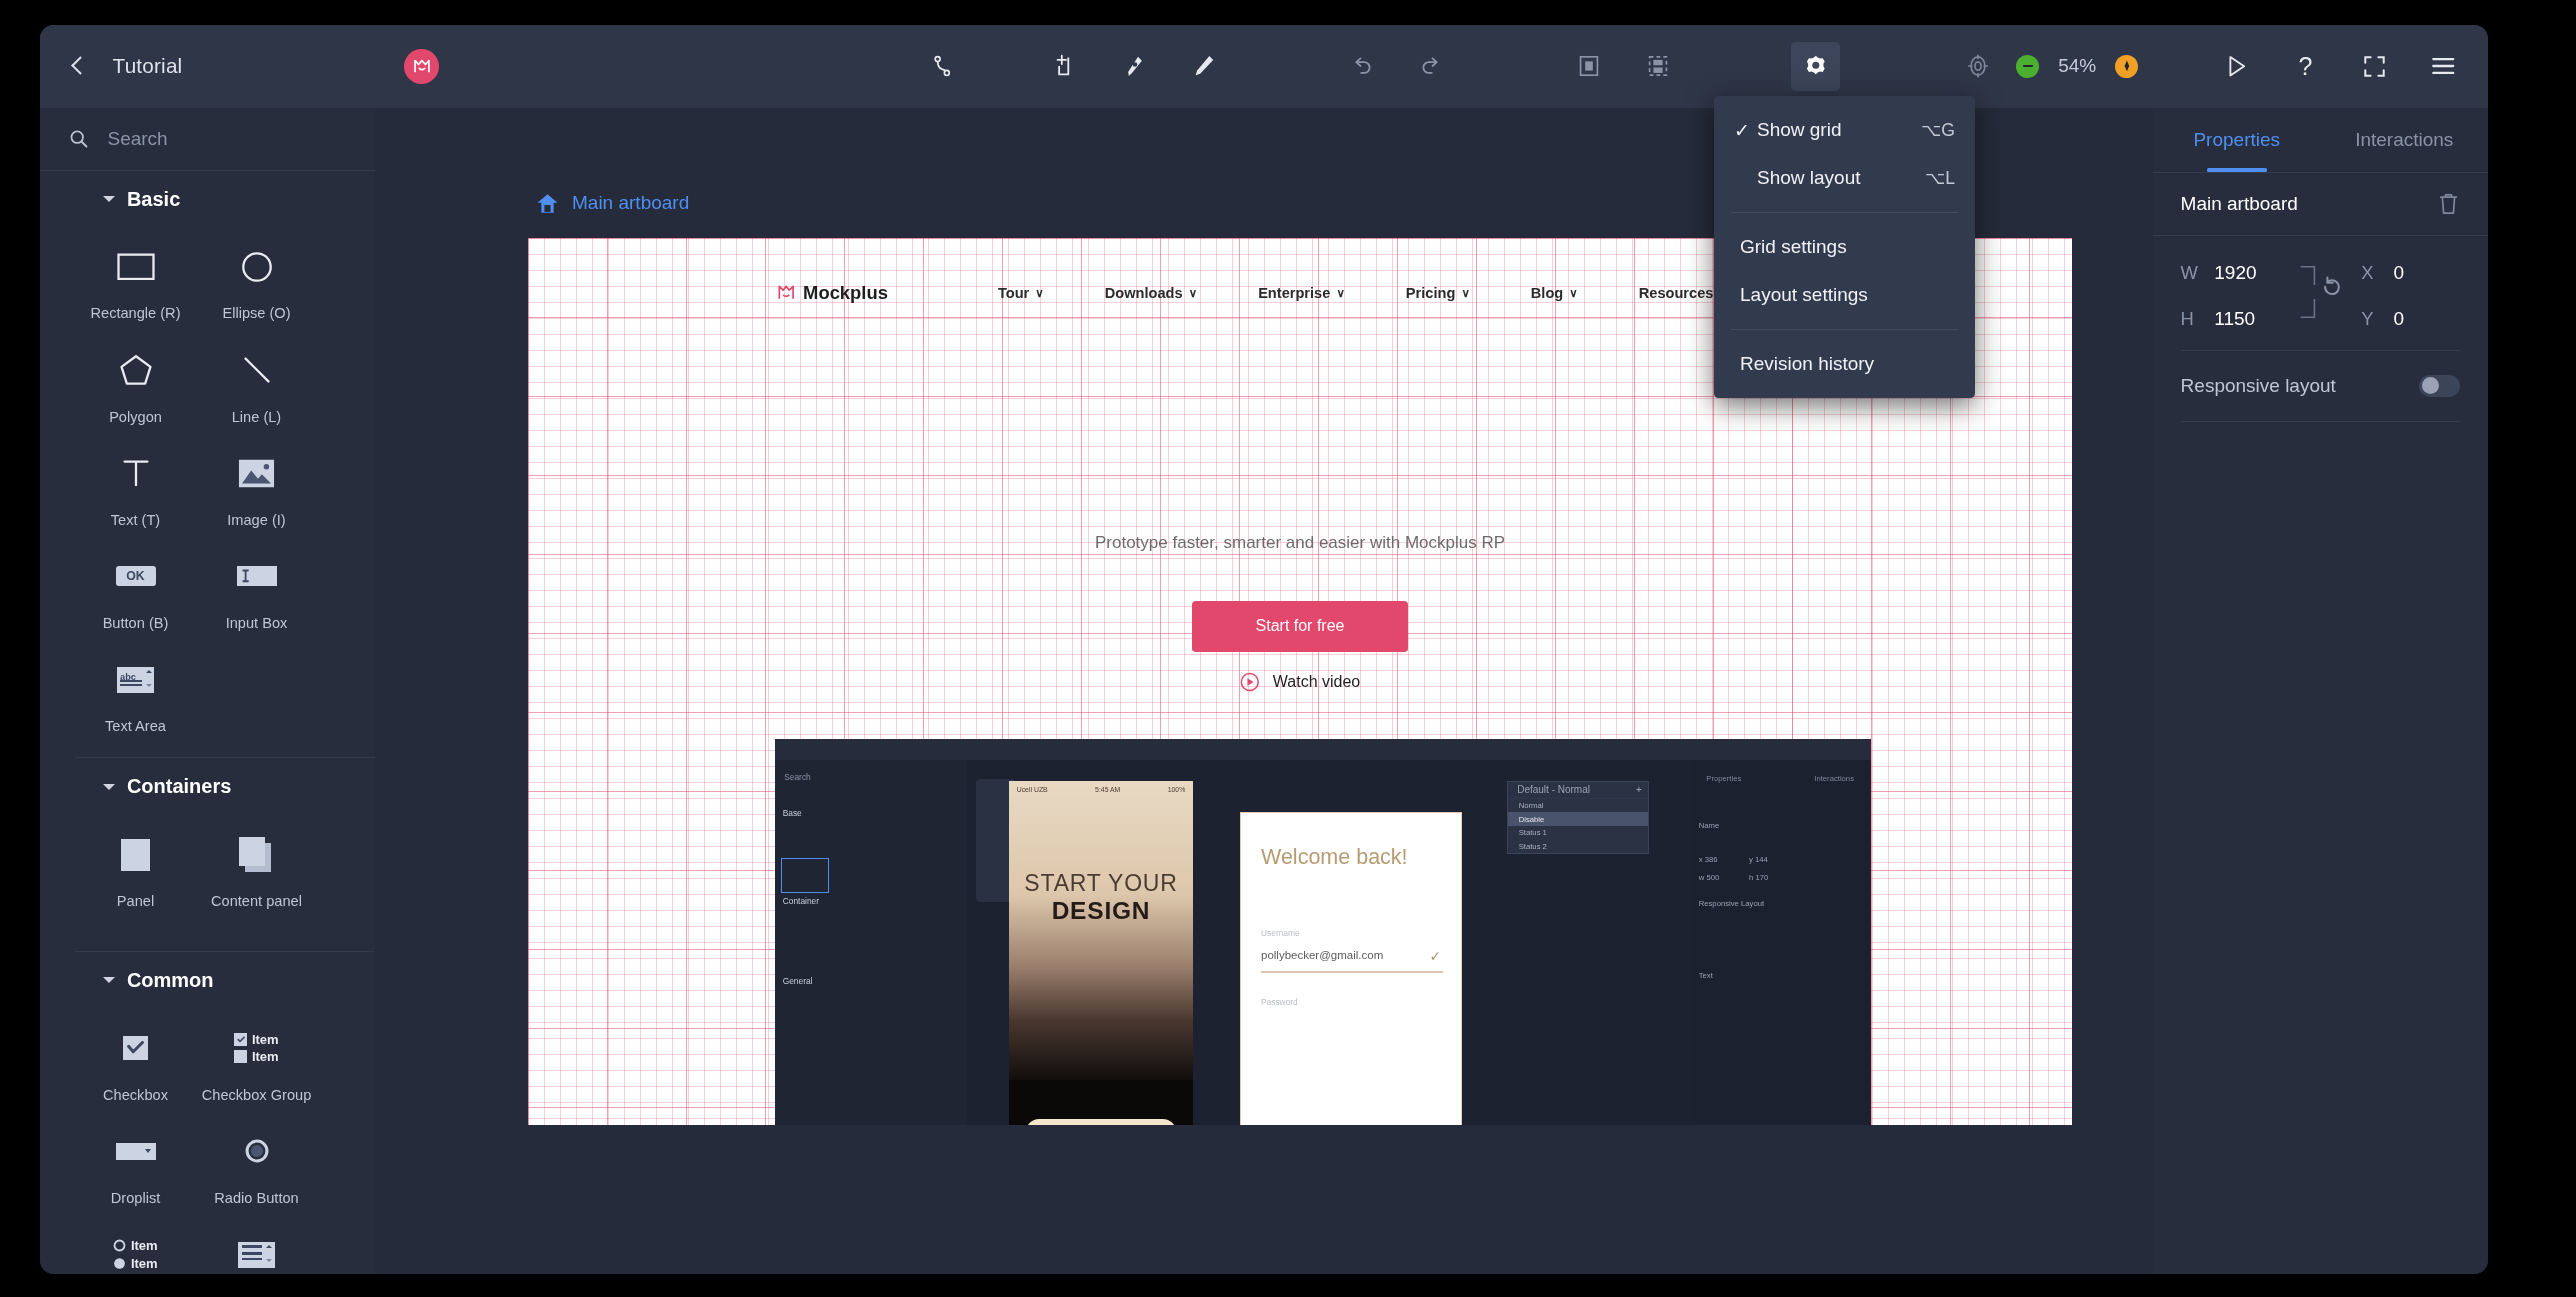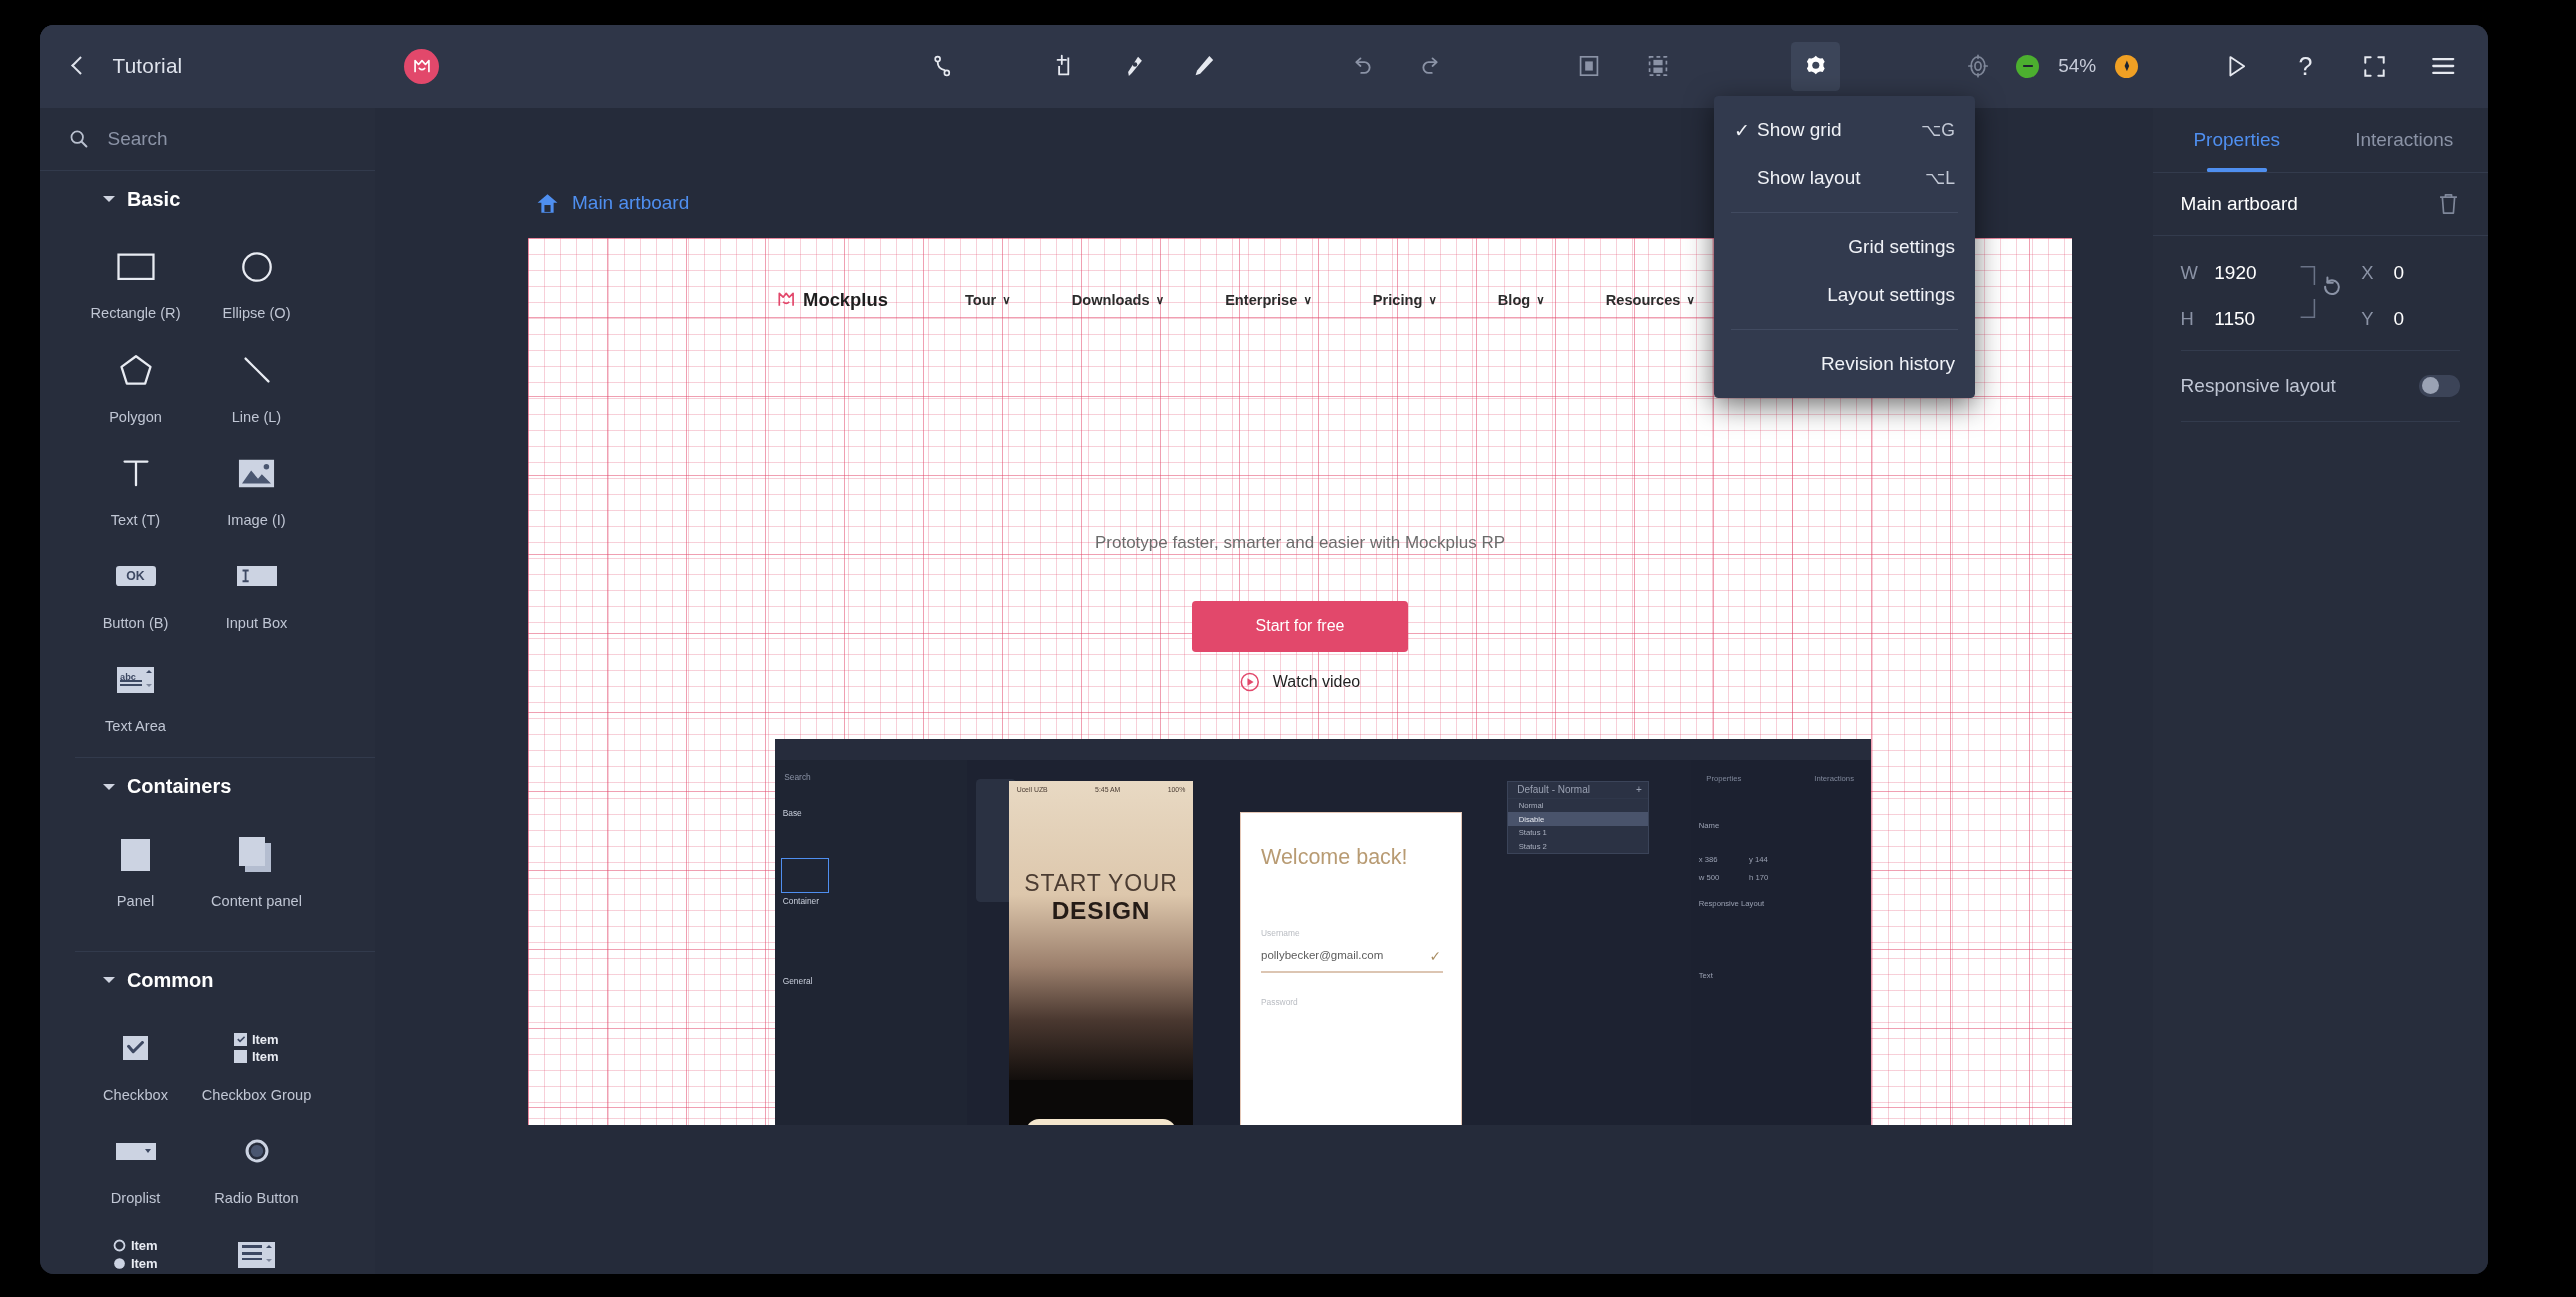--- a/index.html
+++ b/index.html
@@ -67,22 +67,22 @@
   .crumb .ctext{color:#4f8ff0;font-size:19px;margin-left:13px;}
 
   .artboard { position:absolute; left:153px; top:130px; width:1544px; height:887px;
     background:#ffffff; overflow:hidden;
     background-image:
       repeating-linear-gradient(to right, rgba(226,72,107,.26) 0 0.8px, transparent 0.8px 16px),
       repeating-linear-gradient(to bottom, rgba(226,72,107,.26) 0 0.8px, transparent 0.8px 16px),
       repeating-linear-gradient(to right, rgba(226,72,107,.52) 0 0.8px, transparent 0.8px 79px),
       repeating-linear-gradient(to bottom, rgba(226,72,107,.52) 0 0.8px, transparent 0.8px 79px);
   }
-  .ab-nav { position:absolute; left:0; top:43px; width:100%; height:38px;
-    display:flex; align-items:center; padding-left:249px; }
+  .ab-nav { position:absolute; left:0; top:36px; width:100%; height:38px;
+    display:flex; align-items:center; padding-left:249px;gap:33px; }
   .ab-brand { display:flex; align-items:center; }
   .ab-brandname{ color:#1e1e1e;font-size:18.4px;font-weight:bold;margin-left:7.7px;}
   .ab-nav-items { display:flex; align-items:center; margin-left:77px;font-weight:bold; }
   .ab-nav-item { color:#2b2b2b; font-size:14.6px; margin-right:61px; display:flex;
     align-items:center; white-space:nowrap; }
   .ab-nav-item .dc{ margin-left:6.1px; font-size:11.5px; }
   .hero-h1 { position:absolute; left:0; top:230px; width:100%; text-align:center;
     color:#111; font-size:39px; font-weight:bold; letter-spacing:-0.2px;}
   .hero-sub { position:absolute; left:0; top:295px; width:100%; text-align:center;
     color:#6b6b6b; font-size:17px;}
@@ -159,21 +159,21 @@
 
   
   .menu { position:absolute; left:1674px; top:71px; width:261px; background:#323a4e;
     border-radius:4.6px; box-shadow:0 7.7px 27.6px rgba(0,0,0,.55); padding:10.7px 0; z-index:50;}
   .mitem { height:48px; display:flex; align-items:center; padding:0 20px 0 20px;
     color:#f0f2f7; font-size:19px; cursor:pointer; position:relative;}
   .mitem .mchk{width:23px;display:inline-block;}
   .mitem .mlabel{flex:1;}
   .mitem .mkey{color:#c3c9d6;font-size:17.6px;}
   .mdiv{height:0.8px;background:#414a60;margin:10px 17px;}
-  .mitem.noindent{padding-left:67px;text-align:right;}
+  .mitem.noindent{padding-left:26px;}
 </style>
 </head>
 <body>
 
 <div id="app">
 
   <div class="topbar">
     <div class="tb-left">
       <div class="back-chev"></div>
       <div class="proj-title">Tutorial</div>

